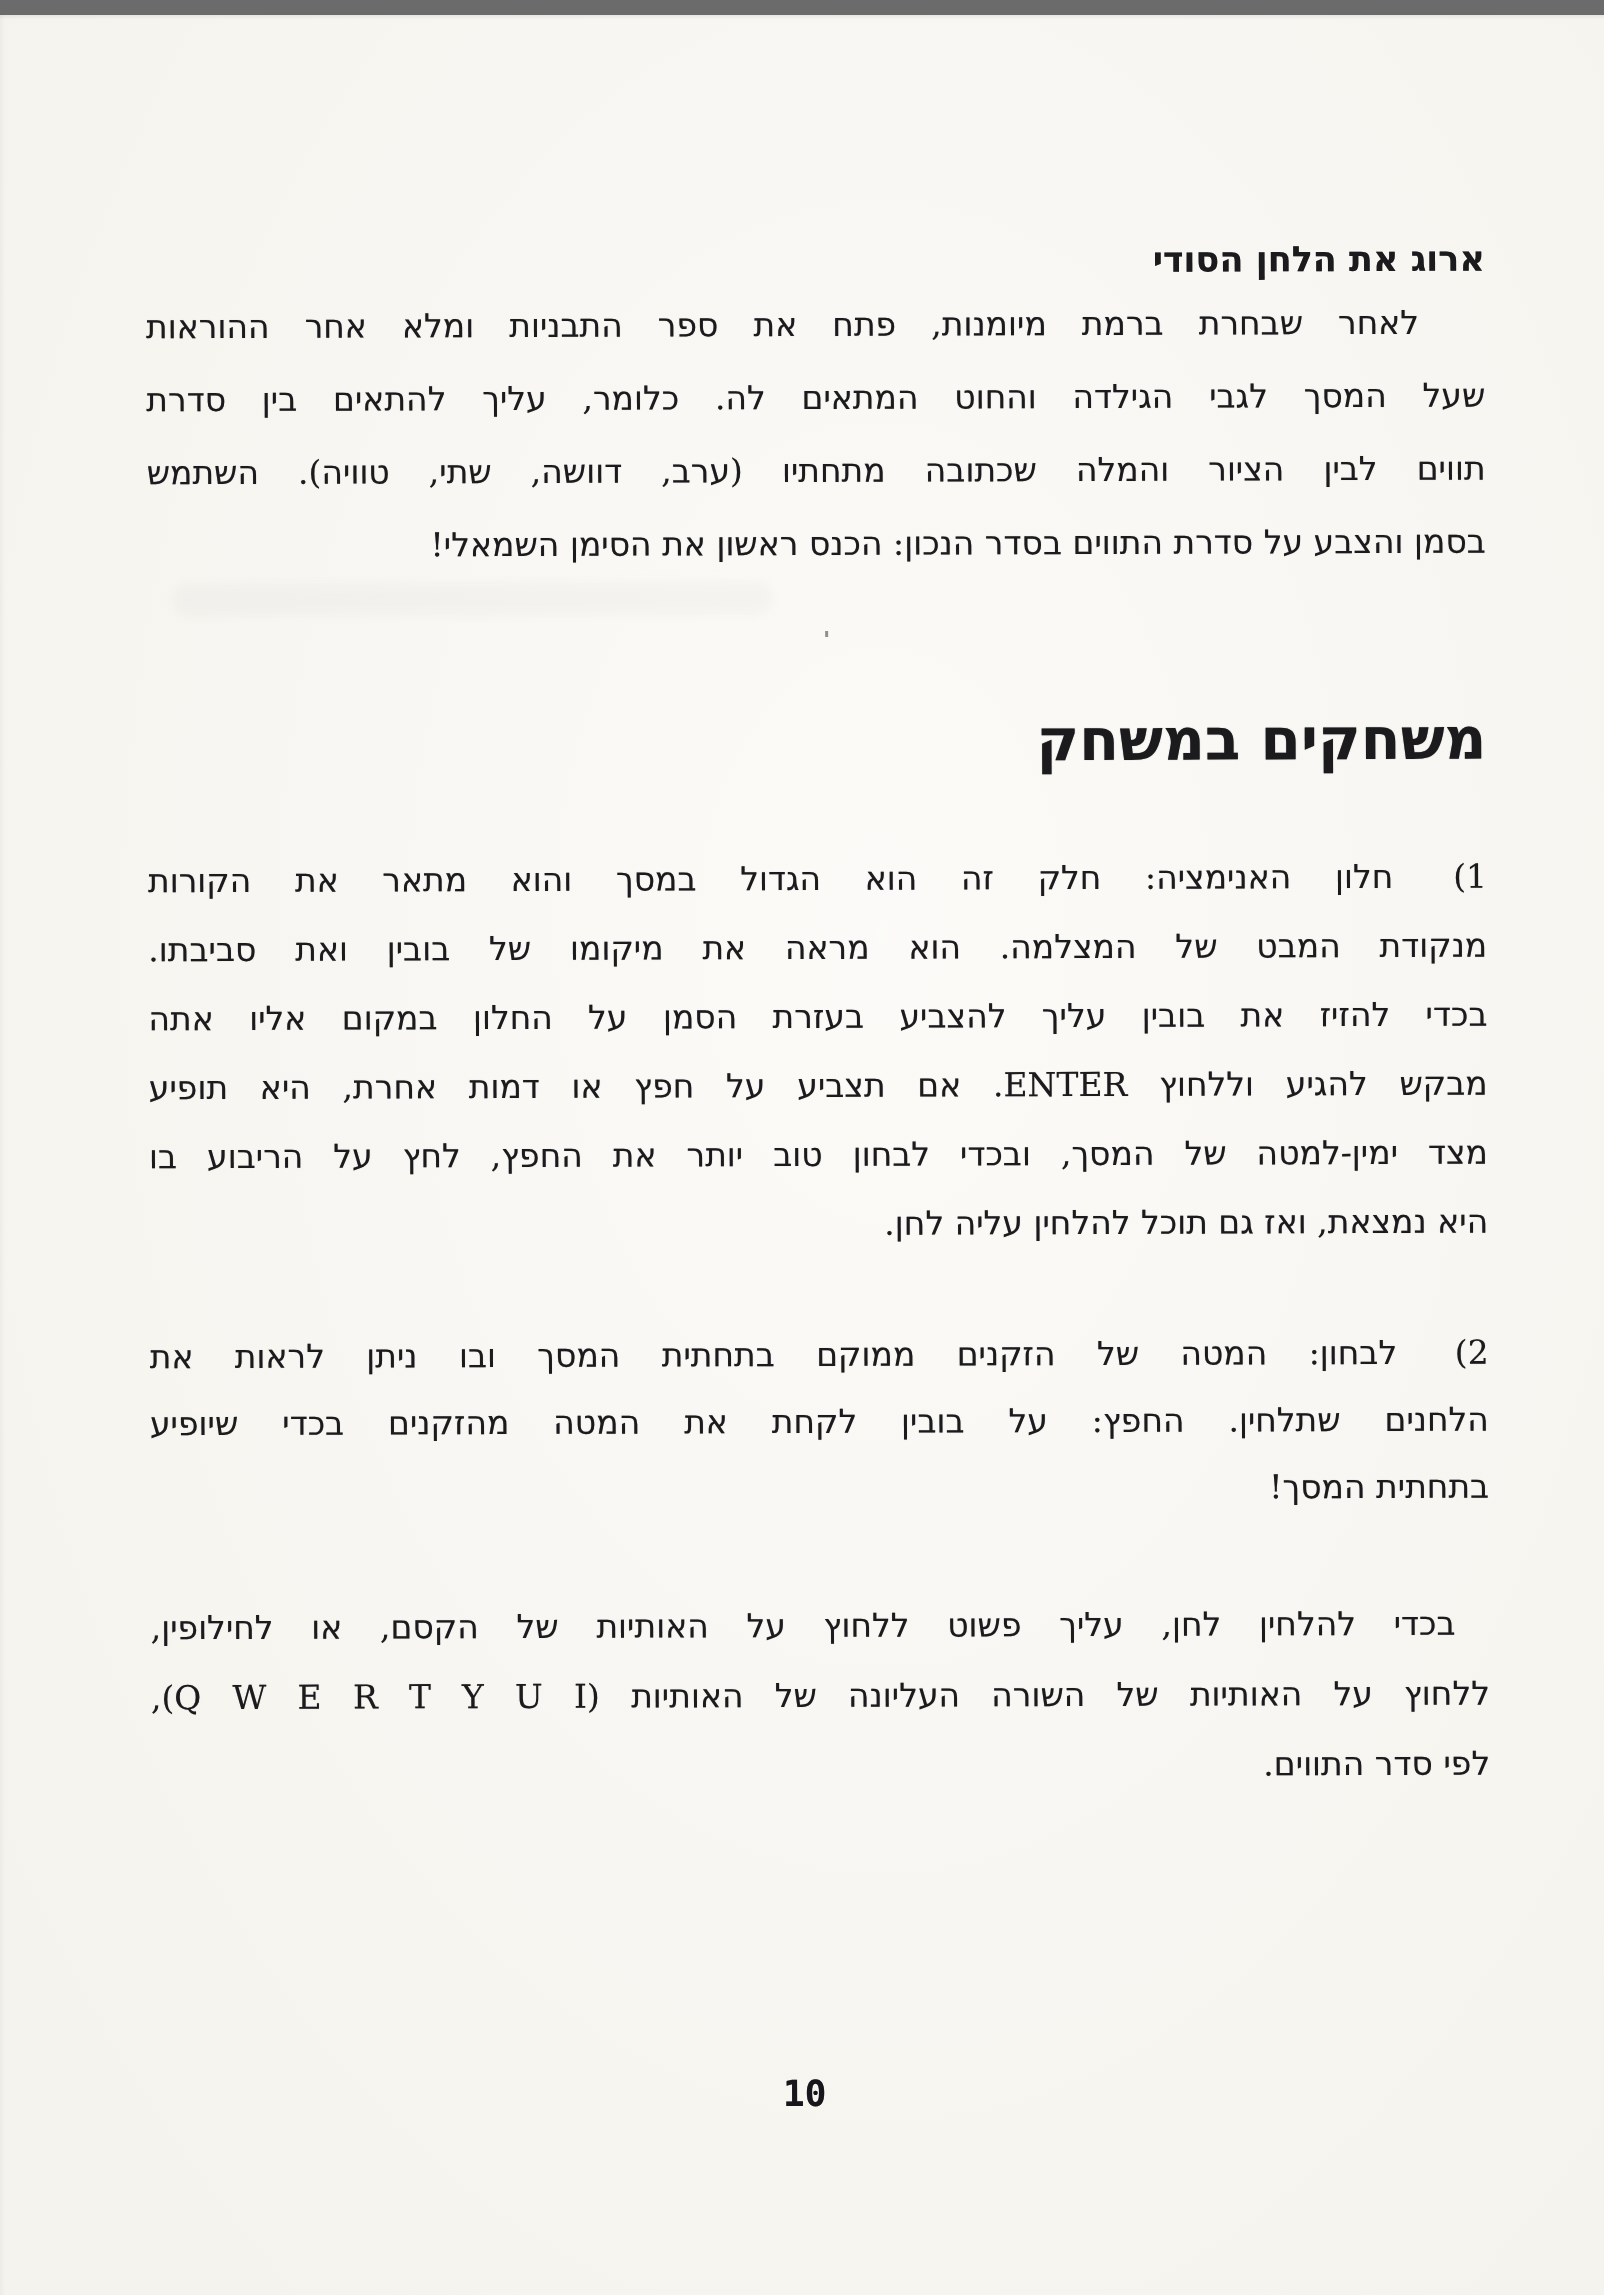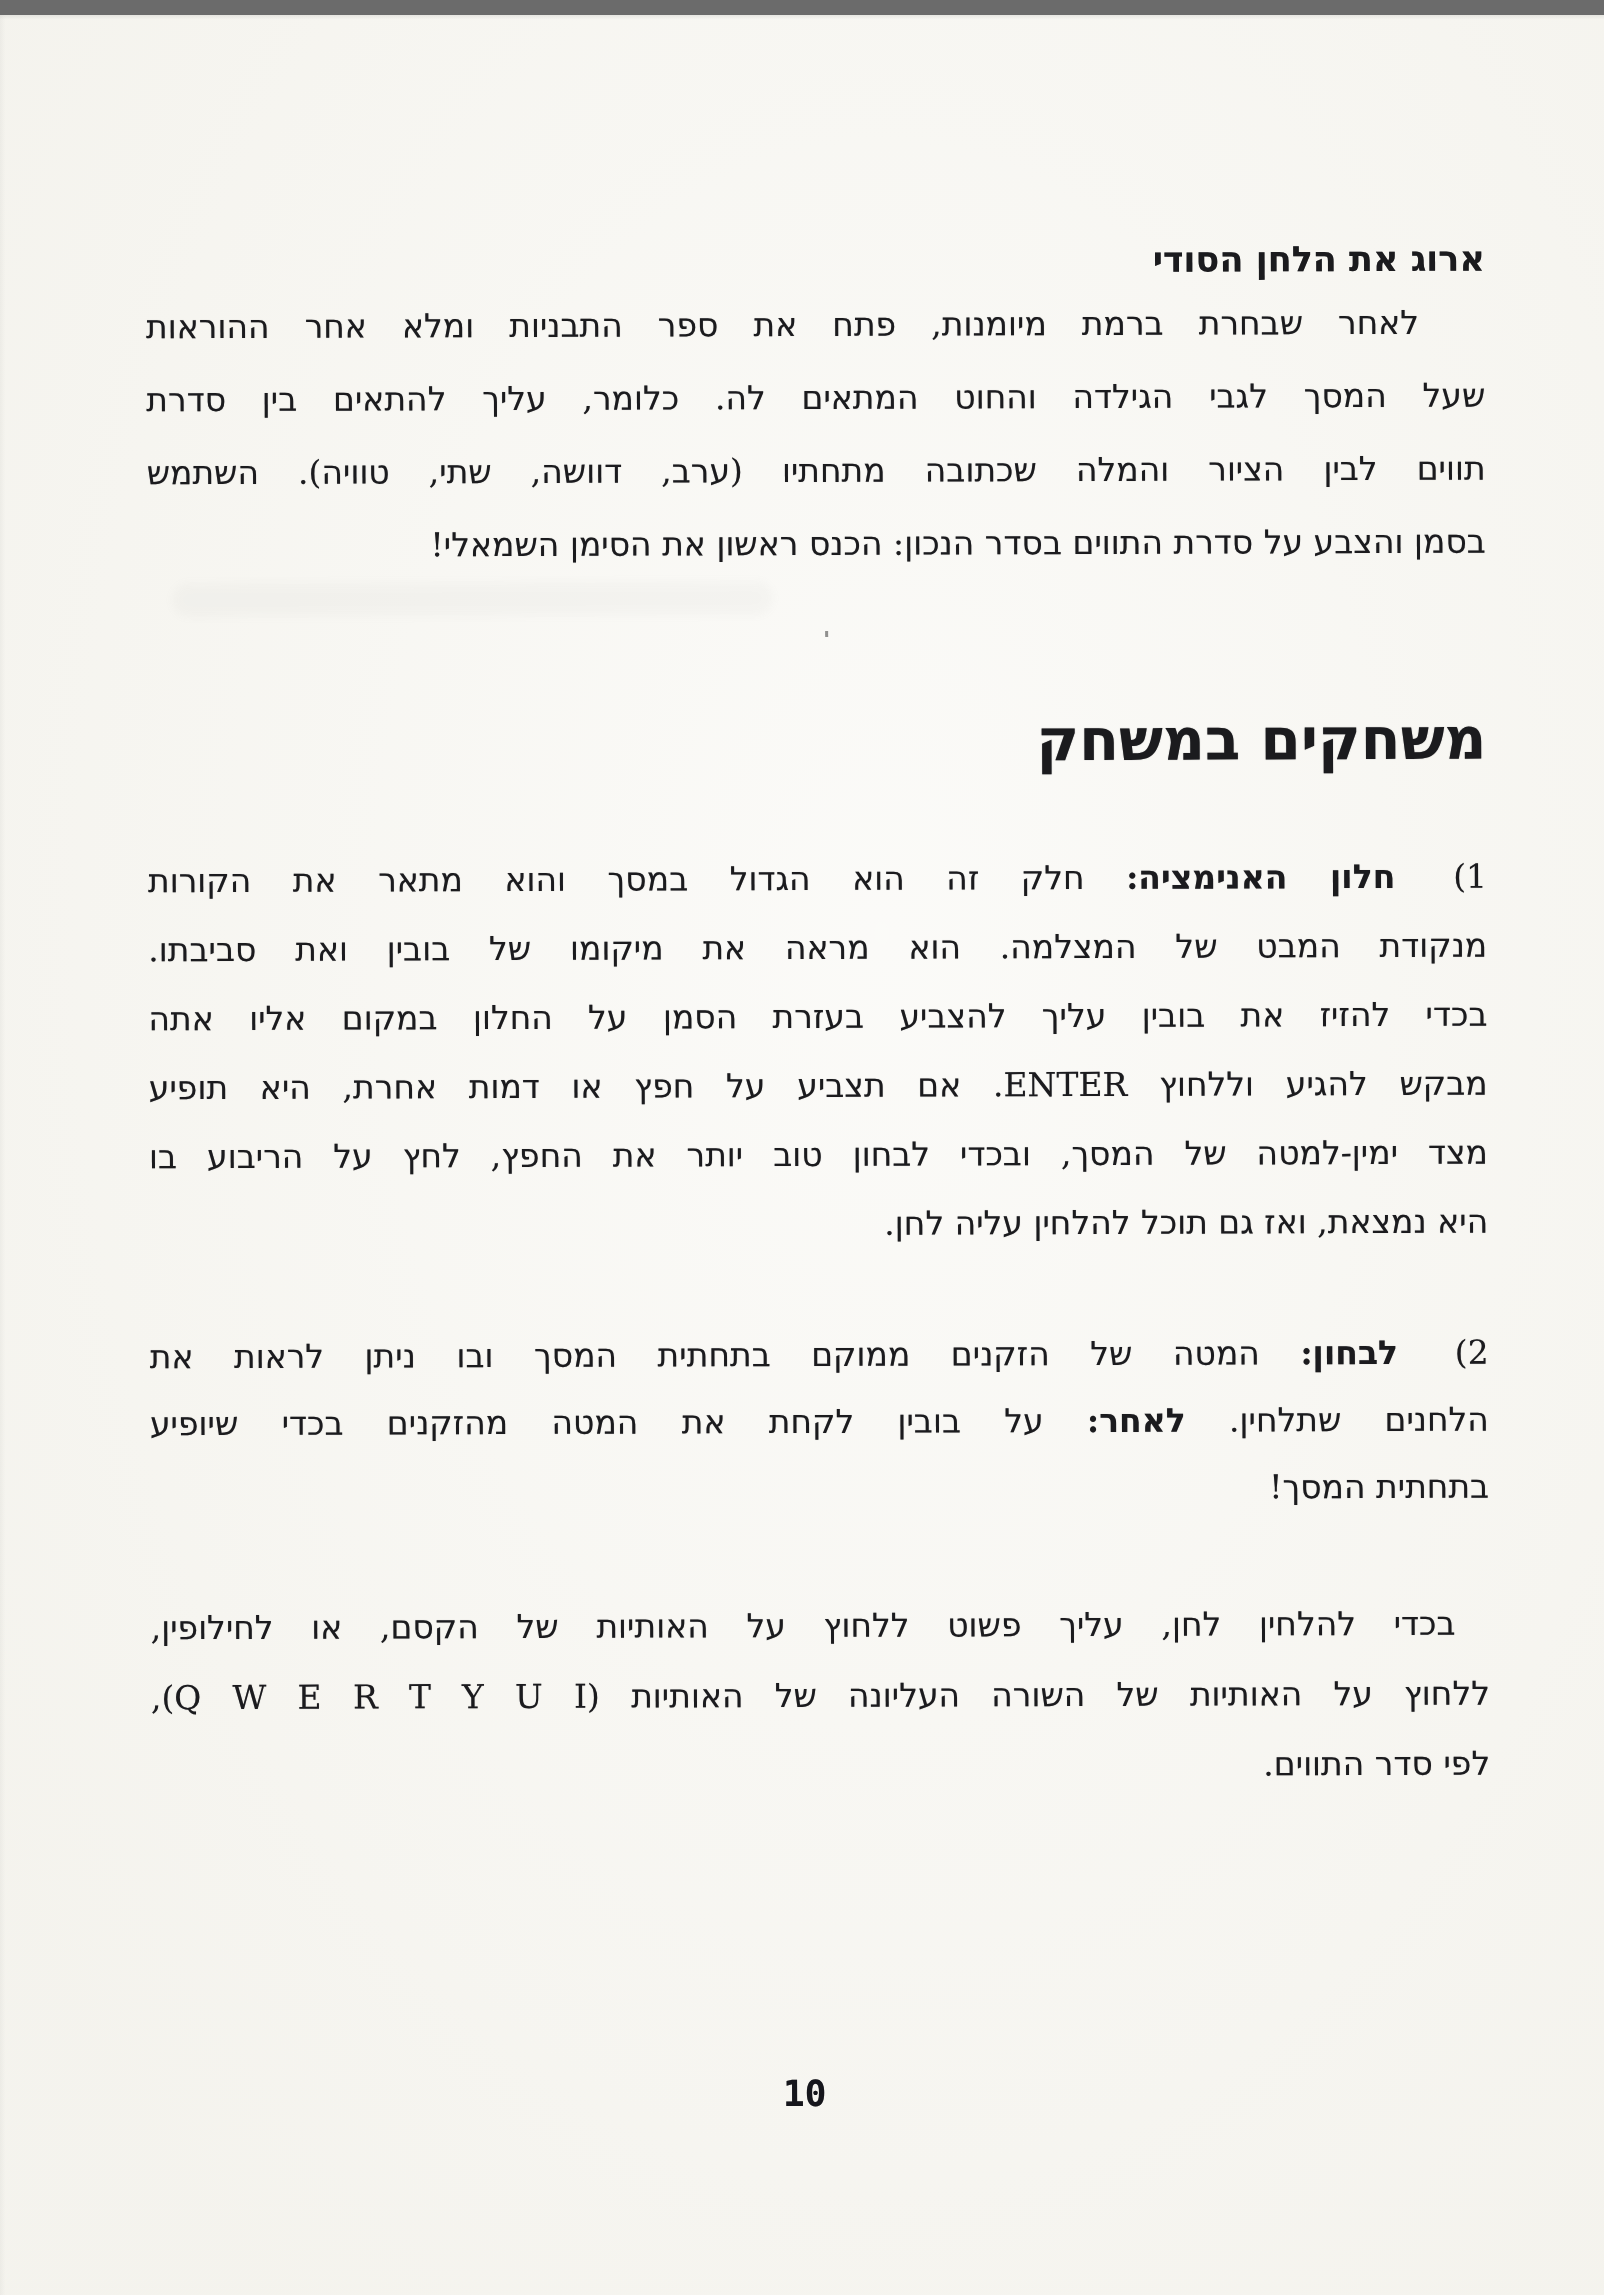--- a/index.html
+++ b/index.html
@@ -39,21 +39,21 @@
   }
   .p-intro{ top:273px;  line-height:73px;}
   .p-item1{ top:829px; line-height:69px;}
   .p-item2{ top:1306px; line-height:67px;}
   .p-outro{ top:1576px; line-height:70px;}
   .line{ direction:rtl; }
   .line.j{ text-align:justify; text-align-last:justify; }
   .line.s{ text-align:right; text-align-last:right; }
   .ind1{ text-indent:66px; }
   .ind2{ text-indent:34px; }
-  .b{ font-weight:bold; }
+  .b{ font-weight:normal; }
   .num{ margin-inline-end:16.3px; }
   .pagenum{
     position:absolute; top:2056px; left:0; right:0;
     text-align:center;
     font-family:"DejaVu Sans Mono","DejaVu Sans",monospace;
     font-size:36px; font-weight:bold; line-height:45px;
     color:#16161c;
     text-shadow:0 0 0.6px rgba(20,20,25,.5);
   }
   .ghost{
@@ -85,21 +85,21 @@
       <div class="line j"><span class="num">1) </span><span class="b">חלון האנימציה:</span><span> חלק זה הוא הגדול במסך והוא מתאר את הקורות</span></div>
       <div class="line j">מנקודת המבט של המצלמה. הוא מראה את מיקומו של בובין ואת סביבתו.</div>
       <div class="line j">בכדי להזיז את בובין עליך להצביע בעזרת הסמן על החלון במקום אליו אתה</div>
       <div class="line j">מבקש להגיע וללחוץ ENTER. אם תצביע על חפץ או דמות אחרת, היא תופיע</div>
       <div class="line j">מצד ימין-למטה של המסך, ובכדי לבחון טוב יותר את החפץ, לחץ על הריבוע בו</div>
       <div class="line s">היא נמצאת, ואז גם תוכל להלחין עליה לחן.</div>
     </div>
 
     <div class="para p-item2">
       <div class="line j"><span class="num">2) </span><span class="b">לבחון:</span><span> המטה של הזקנים ממוקם בתחתית המסך ובו ניתן לראות את</span></div>
-      <div class="line j"><span>הלחנים שתלחין. </span><span class="b">לאחר:</span><span> על בובין לקחת את המטה מהזקנים בכדי שיופיע</span></div>
+      <div class="line j"><span>הלחנים שתלחין. </span><span class="b">החפץ:</span><span> על בובין לקחת את המטה מהזקנים בכדי שיופיע</span></div>
       <div class="line s">בתחתית המסך!</div>
     </div>
 
     <div class="para p-outro">
       <div class="line j ind2">בכדי להלחין לחן, עליך פשוט ללחוץ על האותיות של הקסם, או לחילופין,</div>
       <div class="line j">ללחוץ על האותיות של השורה העליונה של האותיות (Q W E R T Y U I),</div>
       <div class="line s">לפי סדר התווים.</div>
     </div>
 
     <div class="pagenum">10</div>

